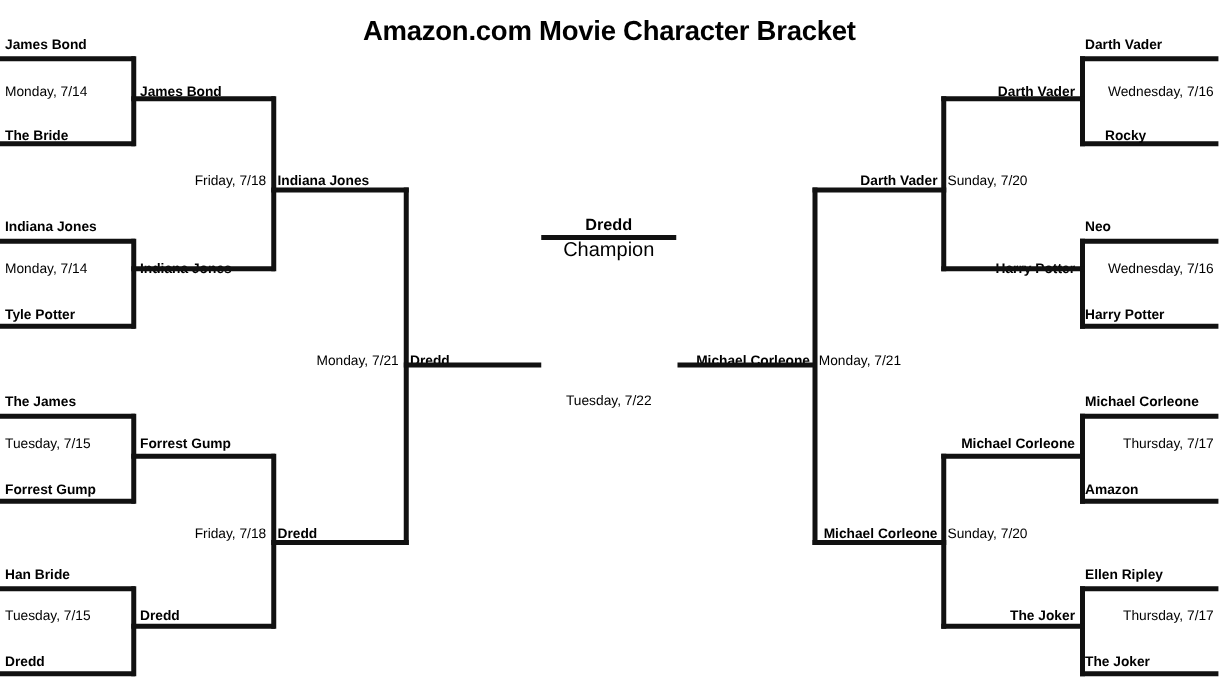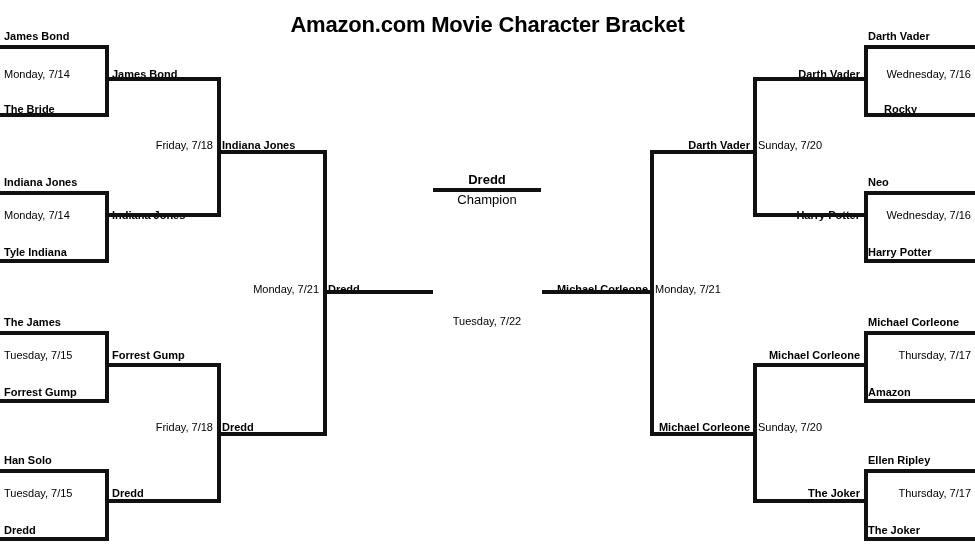--- a/index.html
+++ b/index.html
@@ -62,21 +62,21 @@
   .champ-name {
     position: absolute;
     font-size: 13px;
     font-weight: bold;
     white-space: nowrap;
     text-align: center;
     color: #000000;
   }
   .champ-sub {
     position: absolute;
-    font-size: 13px;
+    font-size: 16px;
     font-weight: normal;
     white-space: nowrap;
     text-align: center;
     color: #000000;
   }
   .final-date {
     position: absolute;
     font-size: 11px;
     font-weight: normal;
     white-space: nowrap;
@@ -97,35 +97,35 @@
   <div class="lbl name" style="left:4px; top:30px;">James Bond</div>
   <div class="lbl date" style="left:4px; top:68px;">Monday, 7/14</div>
   <div class="lbl name" style="left:4px; top:103px;">The Bride</div>
   <div class="lbl name" style="left:112px; top:68px;">James Bond</div>
 
   <div class="hline" style="left:0px;  top:191px; width:108px;"></div>
   <div class="hline" style="left:0px;  top:259px; width:108px;"></div>
   <div class="vline" style="left:105px;top:191px; height:72px;"></div>
   <div class="lbl name" style="left:4px; top:176px;">Indiana Jones</div>
   <div class="lbl date" style="left:4px; top:209px;">Monday, 7/14</div>
-  <div class="lbl name" style="left:4px; top:246px;">Tyle Indiana</div>
+  <div class="lbl name" style="left:4px; top:246px;">Tyle Potter</div>
   <div class="lbl name" style="left:112px; top:209px;">Indiana Jones</div>
 
   <div class="hline" style="left:0px;  top:331px; width:108px;"></div>
   <div class="hline" style="left:0px;  top:399px; width:108px;"></div>
   <div class="vline" style="left:105px;top:331px; height:72px;"></div>
   <div class="lbl name" style="left:4px; top:316px;">The James</div>
   <div class="lbl date" style="left:4px; top:349px;">Tuesday, 7/15</div>
   <div class="lbl name" style="left:4px; top:386px;">Forrest Gump</div>
   <div class="lbl name" style="left:112px; top:349px;">Forrest Gump</div>
 
   <div class="hline" style="left:0px;  top:469px; width:108px;"></div>
   <div class="hline" style="left:0px;  top:537px; width:108px;"></div>
   <div class="vline" style="left:105px;top:469px; height:72px;"></div>
-  <div class="lbl name" style="left:4px; top:454px;">Han Solo</div>
+  <div class="lbl name" style="left:4px; top:454px;">Han Bride</div>
   <div class="lbl date" style="left:4px; top:487px;">Tuesday, 7/15</div>
   <div class="lbl name" style="left:4px; top:524px;">Dredd</div>
   <div class="lbl name" style="left:112px; top:487px;">Dredd</div>
 
   <div class="hline" style="left:105px;top:77px;  width:115px;"></div>
   <div class="hline" style="left:105px;top:213px; width:115px;"></div>
   <div class="vline" style="left:217px;top:77px;  height:140px;"></div>
   <div class="lbl date r" style="left:57px; top:139px; width:156px;">Friday, 7/18</div>
   <div class="lbl name" style="left:222px; top:139px;">Indiana Jones</div>
 

